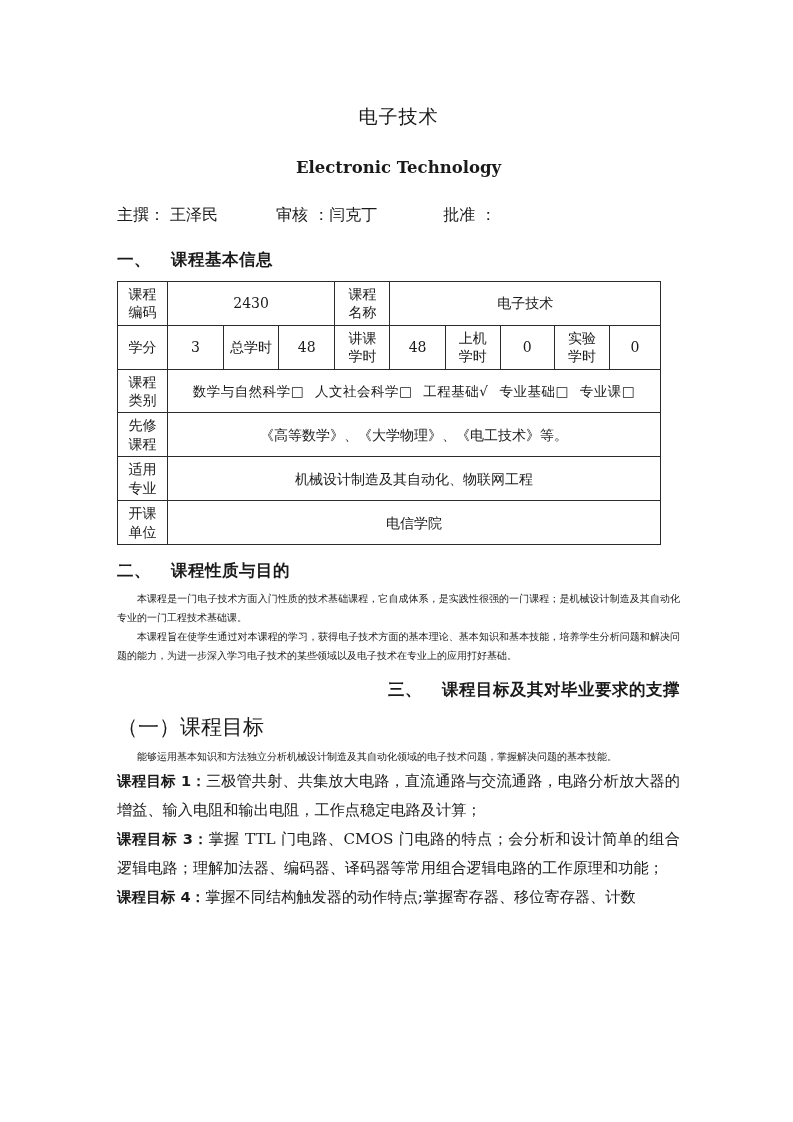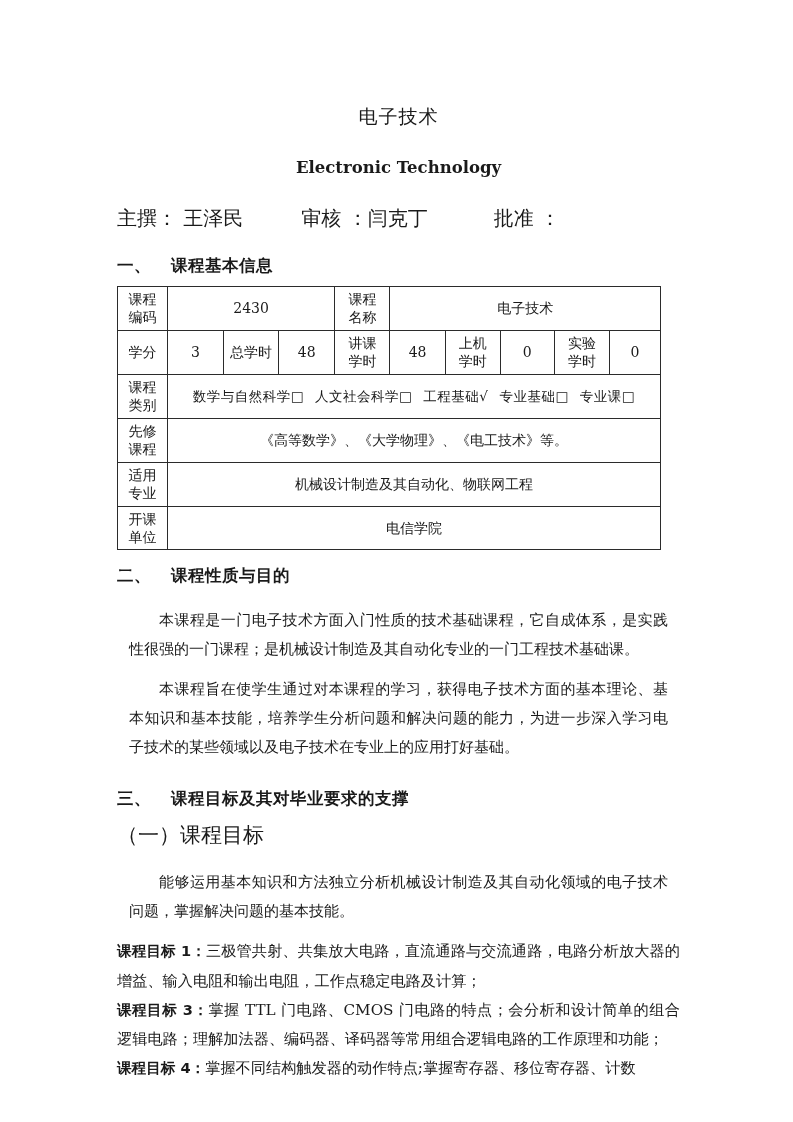--- a/index.html
+++ b/index.html
@@ -45,42 +45,42 @@
     margin: 0;
     padding-top: 30px;
     line-height: 1.2;
     font-family: "DejaVu Serif", "Liberation Serif", serif;
   }
 
   
   .sig-row {
     margin: 0;
     padding-top: 27px;
-    font-size: 20px;
+    font-size: 16px;
     line-height: 1.3;
     white-space: nowrap;
   }
   .sig-row .sig-label { }
   .sig-row .sig-value { }
   .sig-gap-1 { display: inline-block; width: 58px; }
   .sig-gap-2 { display: inline-block; width: 66px; }
 
   
   .section-h {
     font-size: 16.5px;
     font-weight: bold;
     margin: 0;
     line-height: 1.35;
     font-family: "DejaVu Sans", "Liberation Sans", sans-serif;
     letter-spacing: 0.5px;
   }
   .section-h .num { margin-right: 20px; }
   .h-sec1 { padding-top: 24px; }
   .h-sec2 { padding-top: 15px; }
-  .h-sec3 { padding-top: 14px; }
+  .h-sec3 { padding-top: 14px; text-align: right; }
 
   
   table.info {
     border-collapse: collapse;
     width: 544px;
     margin-top: 9px;
     table-layout: fixed;
   }
   table.info td {
     border: 1px solid #2b2b2b;
@@ -95,22 +95,22 @@
     width: 47px;
     font-size: 13.5px;
   }
   td.lbl .two-line { display: block; }
   .num-cell { font-family: "DejaVu Serif", "Liberation Serif", serif; }
   .cat-line { letter-spacing: 0.5px; font-size: 13.5px; }
   .cat-line .sp { display: inline-block; width: 11px; }
 
   
   p.body {
-    margin: 12px;
-    font-size: 15px;
+    margin: 0;
+    font-size: 10px;
     line-height: 1.92;
     text-align: justify;
     text-justify: inter-ideograph;
     text-indent: 2em;
     font-family: Liberation Serif, serif;
   }
   p.body.first { padding-top: 6px; }
   p.sub-h {
     margin: 0;
     padding-top: 6px;

